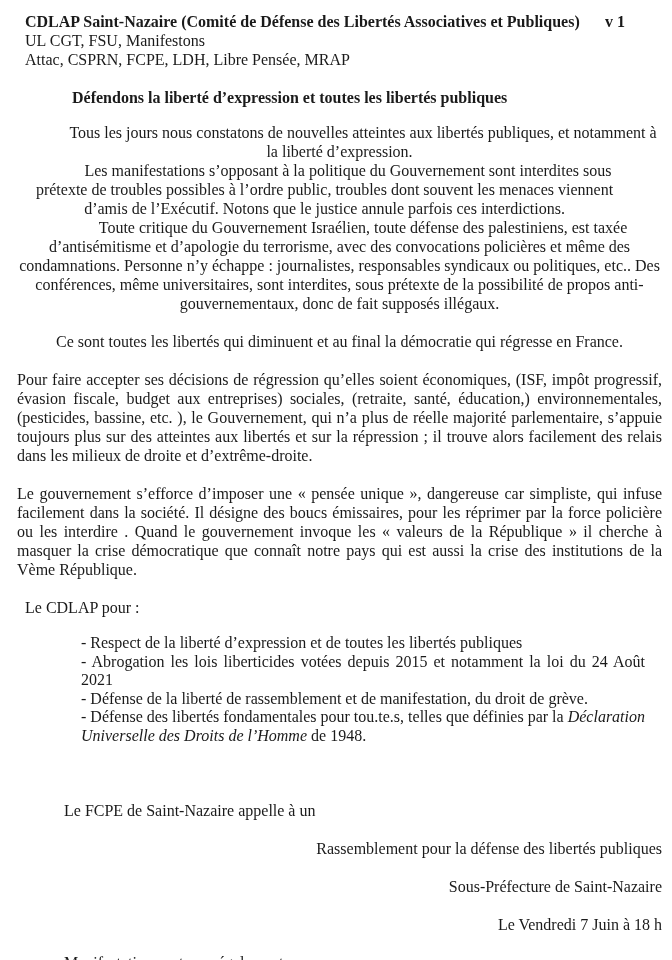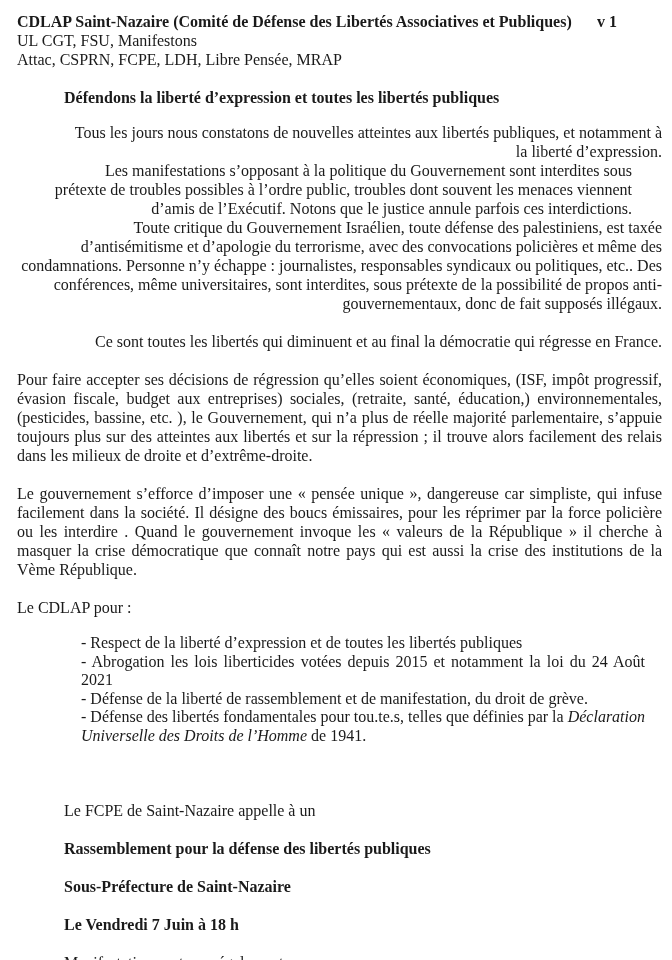--- a/index.html
+++ b/index.html
@@ -19,54 +19,55 @@
     .page {
       position: absolute;
       left: 17px;
       top: 12px;
       width: 645px;
     }
     .line {
       line-height: 19px;
       height: 19px;
       white-space: nowrap;
+      margin-left: 8px;
     }
     .bold { font-weight: bold; }
     .header-title {
       display: flex;
       justify-content: space-between;
       width: 600px;
     }
     .indent-head { padding-left: 47px; font-family: Liberation Serif, serif; }
     .gap { height: 19px; }
     .gap-sm { height: 16px; }
     .para {
       line-height: 19px;
       text-align: justify;
       margin: 0;
     }
     .para.first-indent { text-indent: 47px; }
-    .para.ragged { text-align: right; }
+    .para.ragged { text-align: center; }
     .list {
       margin: 17px;
       padding-left: 47px;
       line-height: 18.6px;
     }
     .list-item {
       text-align: justify;
     }
     .list-item em { font-style: italic; }
     .indented-text {
       padding-left: 47px;
       line-height: 19px;
     }
     .center-block {
       padding-left: 47px;
-      text-align: left;
-      font-weight: bold;
+      text-align: right;
+      font-weight: normal;
       line-height: 19px;
     }
   </style>
 </head>
 <body>
 
 <div class="page">
 
   <div class="line bold header-title">
     <span>CDLAP Saint-Nazaire (Comité de Défense des Libertés Associatives et Publiques)</span>
@@ -92,21 +93,21 @@
   <div class="gap"></div>
   <p class="para">Le gouvernement s’efforce d’imposer une « pensée unique », dangereuse car simpliste, qui infuse facilement dans la société. Il désigne des boucs émissaires, pour les réprimer par la force policière ou les interdire . Quand le gouvernement invoque les « valeurs de la République » il cherche à masquer la crise démocratique que connaît notre pays qui est aussi la crise des institutions de la Vème République.</p>
 
   <div class="gap"></div>
   <div class="line">Le CDLAP pour :</div>
 
   <div class="list">
     <div class="list-item">-  Respect de la liberté d’expression et de toutes les libertés publiques</div>
     <div class="list-item">- Abrogation les lois liberticides votées depuis 2015 et notamment la loi du 24 Août 2021</div>
     <div class="list-item">- Défense de la liberté de rassemblement et de manifestation, du droit de grève.</div>
-    <div class="list-item"><span>- Défense des libertés fondamentales pour tou.te.s, telles que définies par la </span><em>Déclaration Universelle des Droits de l’Homme</em><span> de 1941.</span></div>
+    <div class="list-item"><span>- Défense des libertés fondamentales pour tou.te.s, telles que définies par la </span><em>Déclaration Universelle des Droits de l’Homme</em><span> de 1948.</span></div>
   </div>
 
   <div class="gap"></div>
 
   <div class="gap"></div>
   <div class="indented-text">Le FCPE de Saint-Nazaire appelle à un</div>
 
   <div class="gap"></div>
   <div class="center-block">Rassemblement pour la défense des libertés publiques</div>
 

